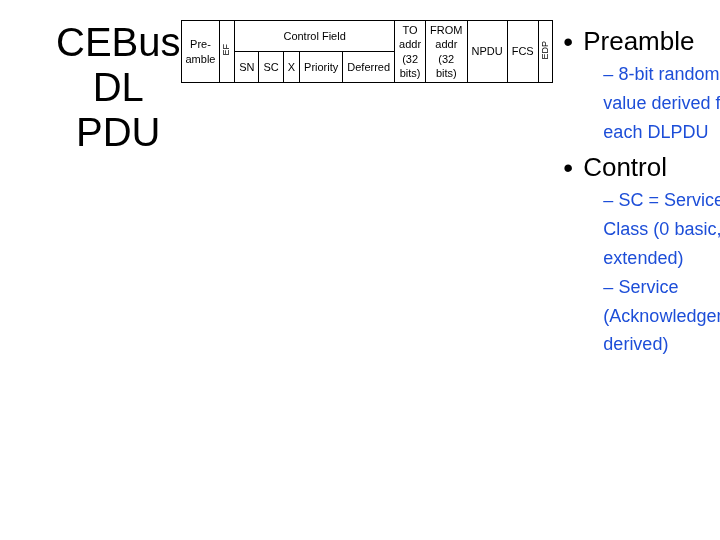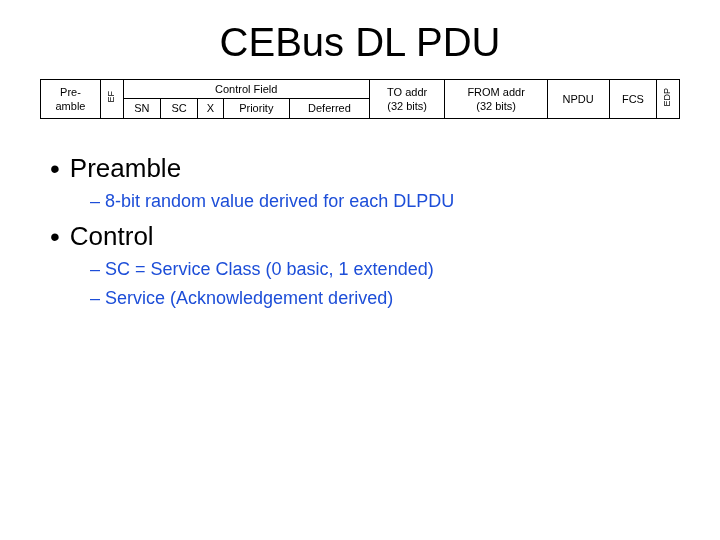--- a/index.html
+++ b/index.html
@@ -7,23 +7,23 @@
       width: 720px;
       height: 540px;
       background: #ffffff;
       font-family: Arial, Helvetica, sans-serif;
       overflow: hidden;
     }
 
     .page {
       width: 720px;
       height: 420px;
-      padding: 20px 40px;
+      padding: 20px 56px;
       display: flex;
-      flex-direction: column;
+      flex-direction: row;
     }
 
     .title {
       font-size: 40px;
       font-weight: normal;
       text-align: center;
       margin-bottom: 14px;
       color: #000;
     }
 

